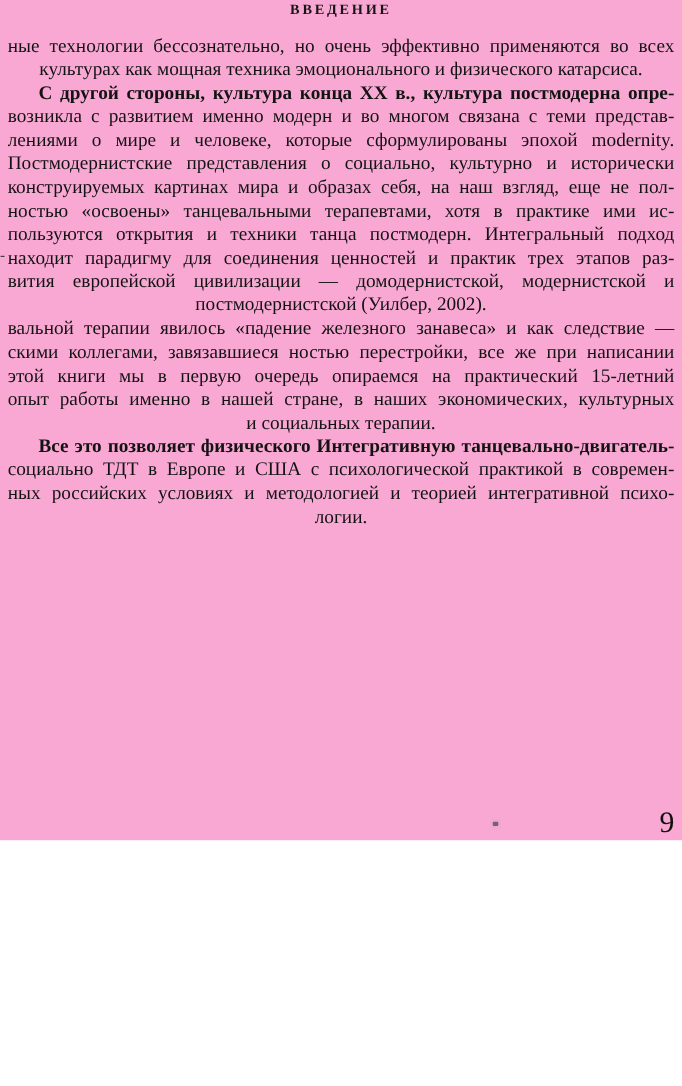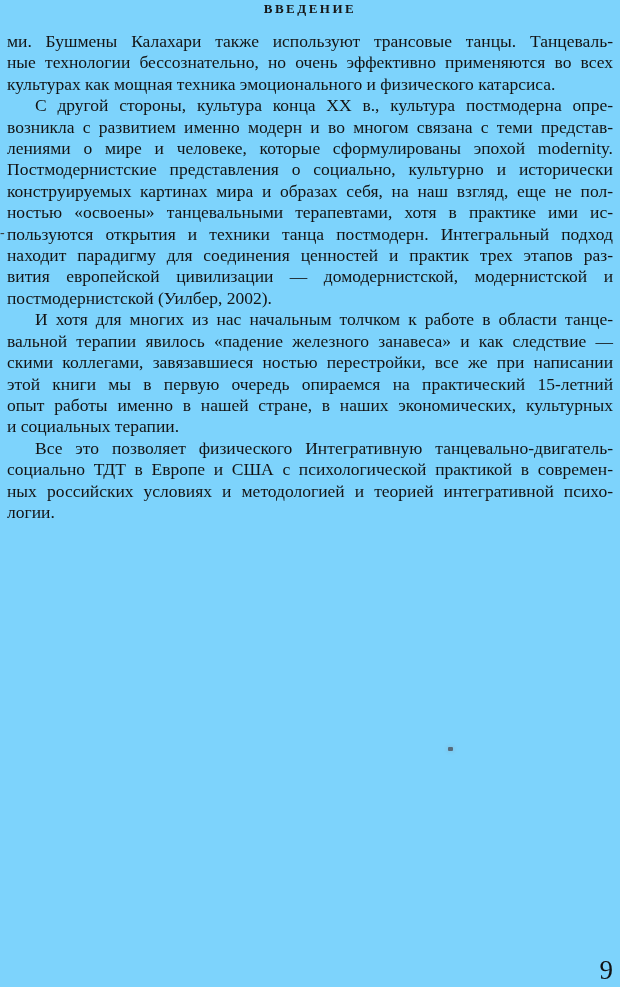--- a/index.html
+++ b/index.html
@@ -3,22 +3,22 @@
 <meta charset="utf-8">
 <style>
   html, body {
     margin: 0;
     padding: 0;
     background: #ffffff;
   }
   .page {
     position: relative;
     width: 620px;
-    height: 987px;
-    background: #7dd3fc;
+    height: 764px;
+    background: #f9a8d4;
     overflow: hidden;
     font-family: "Liberation Serif", serif;
     color: #121212;
   }
   .running-head {
     position: absolute;
     top: 1px;
     left: 0;
     width: 100%;
     text-align: center;
@@ -33,29 +33,30 @@
     top: 31px;
     left: 7px;
     width: 606px;
     font-size: 17.5px;
     line-height: 21.4px;
     font-weight: normal;
     color: #131313;
   }
   .line {
     white-space: nowrap;
-    text-align: left;
+    text-align: center;
   }
   .line.just {
     white-space: normal;
     text-align: justify;
     text-align-last: justify;
   }
   .line.ind {
     text-indent: 28px;
+    font-weight: bold;
   }
   .page-number {
     position: absolute;
     right: 7px;
     bottom: 3px;
     font-size: 27px;
     line-height: 1;
     color: #111111;
   }
   .margin-dash {
@@ -79,34 +80,32 @@
   }
 </style>
 </head>
 <body>
 
 <div class="page">
 
   <div class="running-head">ВВЕДЕНИЕ</div>
 
   <div class="text-block">
-      <div class="line just">ми. Бушмены Калахари также используют трансовые танцы. Танцеваль-</div>
       <div class="line just">ные технологии бессознательно, но очень эффективно применяются во всех</div>
       <div class="line">культурах как мощная техника эмоционального и физического катарсиса.</div>
       <div class="line just ind">С другой стороны, культура конца XX в., культура постмодерна опре-</div>
       <div class="line just">возникла с развитием именно модерн и во многом связана с теми представ-</div>
       <div class="line just">лениями о мире и человеке, которые сформулированы эпохой modernity.</div>
       <div class="line just">Постмодернистские представления о социально, культурно и исторически</div>
       <div class="line just">конструируемых картинах мира и образах себя, на наш взгляд, еще не пол-</div>
       <div class="line just">ностью «освоены» танцевальными терапевтами, хотя в практике ими ис-</div>
       <div class="line just">пользуются открытия и техники танца постмодерн. Интегральный подход</div>
       <div class="line just">находит парадигму для соединения ценностей и практик трех этапов раз-</div>
       <div class="line just">вития европейской цивилизации — домодернистской, модернистской и</div>
       <div class="line">постмодернистской (Уилбер, 2002).</div>
-      <div class="line just ind">И хотя для многих из нас начальным толчком к работе в области танце-</div>
       <div class="line just">вальной терапии явилось «падение железного занавеса» и как следствие —</div>
       <div class="line just">скими коллегами, завязавшиеся ностью перестройки, все же при написании</div>
       <div class="line just">этой книги мы в первую очередь опираемся на практический 15-летний</div>
       <div class="line just">опыт работы именно в нашей стране, в наших экономических, культурных</div>
       <div class="line">и социальных терапии.</div>
       <div class="line just ind">Все это позволяет физического Интегративную танцевально-двигатель-</div>
       <div class="line just">социально ТДТ в Европе и США с психологической практикой в современ-</div>
       <div class="line just">ных российских условиях и методологией и теорией интегративной психо-</div>
       <div class="line">логии.</div>
     </div>

